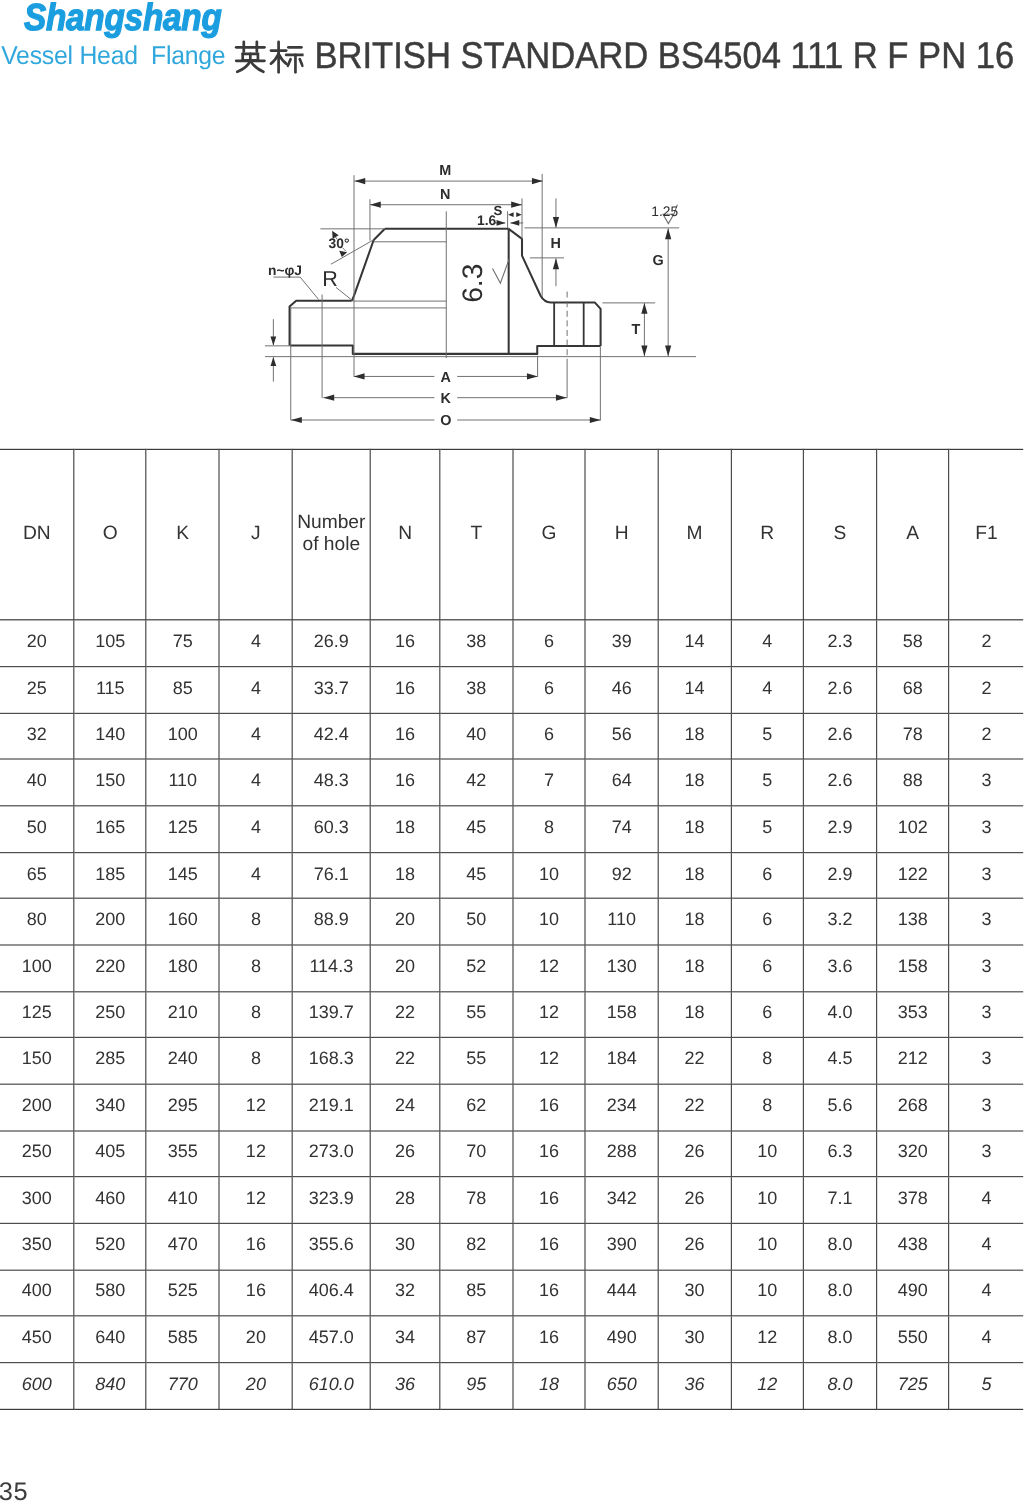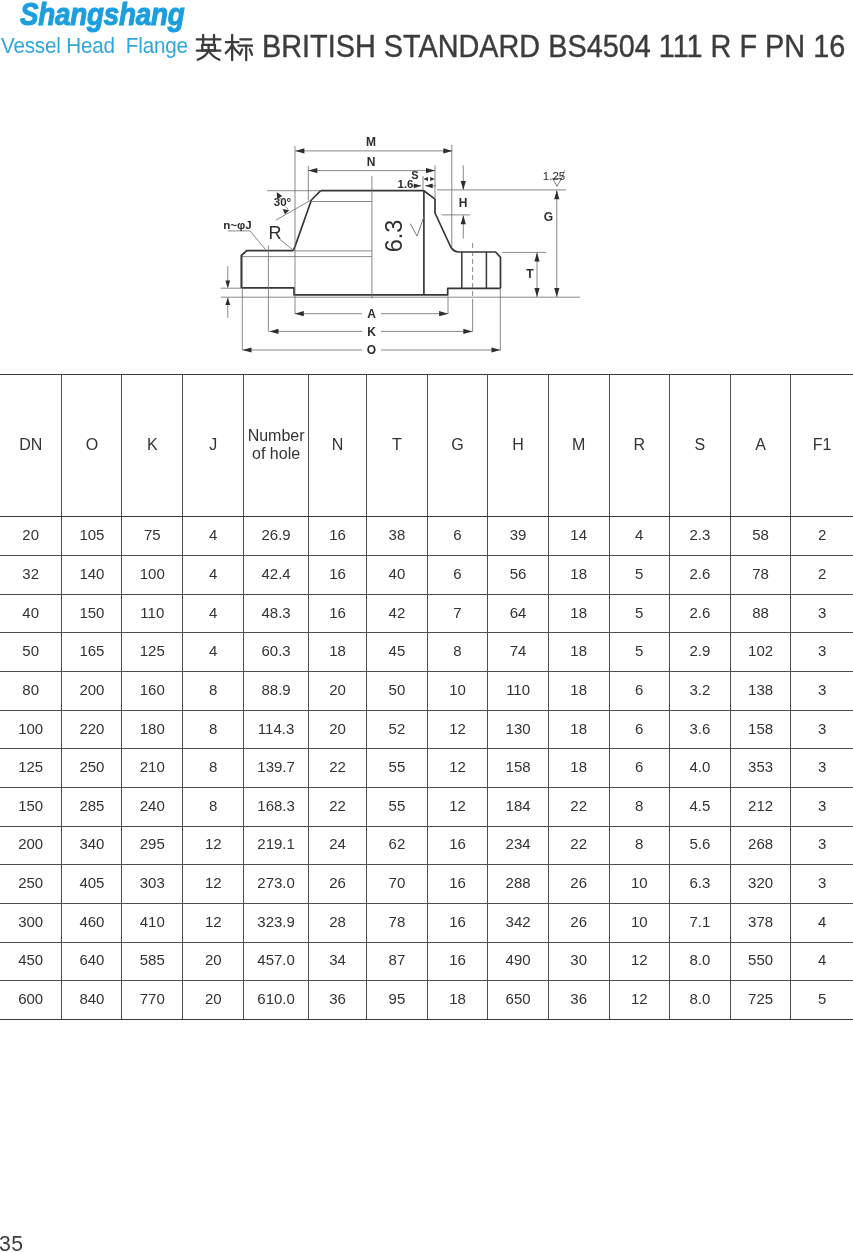--- a/index.html
+++ b/index.html
@@ -16,21 +16,21 @@
   #cjk{position:absolute;left:195px;top:33px;}
   #drawsvg{position:absolute;left:0;top:0;}
   #tblwrap{position:absolute;left:0px;top:373.8px;width:853px;}
   table{border-collapse:collapse;table-layout:fixed;width:853px;}
   td,th{border:1px solid #4d4d4d;text-align:center;vertical-align:middle;
         font-weight:normal;color:#333;padding:0;}
   th{height:139.6px;padding-bottom:2px;font-size:16px;border-top:1.8px solid #3a3a3a;border-bottom:1.8px solid #3a3a3a;}
   td{height:34.66px;padding-bottom:3px;font-size:15px;}
   td:first-child,th:first-child{border-left:none;margin-left:10px;}
   td:last-child,th:last-child{border-right:none;}
-  table tr:last-child td{border-bottom:1.2px solid #3a3a3a;}
+  table tr:last-child td{border-bottom:1.2px solid #3a3a3a;font-style:italic;}
   #pageno{position:absolute;left:-1px;top:1232px;font-size:21.2px;color:#3d3d3d;letter-spacing:0.5px;}
 </style>
 </head>
 <body>
 <div id="page">
 
   <div id="logo1">Shangshang</div>
 
   <div id="logo2">Vessel&nbsp;Head&nbsp;&nbsp;Flange</div>
 
@@ -269,20 +269,36 @@
             <td>38</td>
             <td>6</td>
             <td>39</td>
             <td>14</td>
             <td>4</td>
             <td>2.3</td>
             <td>58</td>
             <td>2</td>
           </tr>
       <tr>
+            <td>25</td>
+            <td>115</td>
+            <td>85</td>
+            <td>4</td>
+            <td>33.7</td>
+            <td>16</td>
+            <td>38</td>
+            <td>6</td>
+            <td>46</td>
+            <td>14</td>
+            <td>4</td>
+            <td>2.6</td>
+            <td>68</td>
+            <td>2</td>
+          </tr>
+      <tr>
             <td>32</td>
             <td>140</td>
             <td>100</td>
             <td>4</td>
             <td>42.4</td>
             <td>16</td>
             <td>40</td>
             <td>6</td>
             <td>56</td>
             <td>18</td>
@@ -314,20 +330,36 @@
             <td>4</td>
             <td>60.3</td>
             <td>18</td>
             <td>45</td>
             <td>8</td>
             <td>74</td>
             <td>18</td>
             <td>5</td>
             <td>2.9</td>
             <td>102</td>
+            <td>3</td>
+          </tr>
+      <tr>
+            <td>65</td>
+            <td>185</td>
+            <td>145</td>
+            <td>4</td>
+            <td>76.1</td>
+            <td>18</td>
+            <td>45</td>
+            <td>10</td>
+            <td>92</td>
+            <td>18</td>
+            <td>6</td>
+            <td>2.9</td>
+            <td>122</td>
             <td>3</td>
           </tr>
       <tr>
             <td>80</td>
             <td>200</td>
             <td>160</td>
             <td>8</td>
             <td>88.9</td>
             <td>20</td>
             <td>50</td>
@@ -399,21 +431,21 @@
             <td>234</td>
             <td>22</td>
             <td>8</td>
             <td>5.6</td>
             <td>268</td>
             <td>3</td>
           </tr>
       <tr>
             <td>250</td>
             <td>405</td>
-            <td>303</td>
+            <td>355</td>
             <td>12</td>
             <td>273.0</td>
             <td>26</td>
             <td>70</td>
             <td>16</td>
             <td>288</td>
             <td>26</td>
             <td>10</td>
             <td>6.3</td>
             <td>320</td>
@@ -426,20 +458,52 @@
             <td>12</td>
             <td>323.9</td>
             <td>28</td>
             <td>78</td>
             <td>16</td>
             <td>342</td>
             <td>26</td>
             <td>10</td>
             <td>7.1</td>
             <td>378</td>
+            <td>4</td>
+          </tr>
+      <tr>
+            <td>350</td>
+            <td>520</td>
+            <td>470</td>
+            <td>16</td>
+            <td>355.6</td>
+            <td>30</td>
+            <td>82</td>
+            <td>16</td>
+            <td>390</td>
+            <td>26</td>
+            <td>10</td>
+            <td>8.0</td>
+            <td>438</td>
+            <td>4</td>
+          </tr>
+      <tr>
+            <td>400</td>
+            <td>580</td>
+            <td>525</td>
+            <td>16</td>
+            <td>406.4</td>
+            <td>32</td>
+            <td>85</td>
+            <td>16</td>
+            <td>444</td>
+            <td>30</td>
+            <td>10</td>
+            <td>8.0</td>
+            <td>490</td>
             <td>4</td>
           </tr>
       <tr>
             <td>450</td>
             <td>640</td>
             <td>585</td>
             <td>20</td>
             <td>457.0</td>
             <td>34</td>
             <td>87</td>

